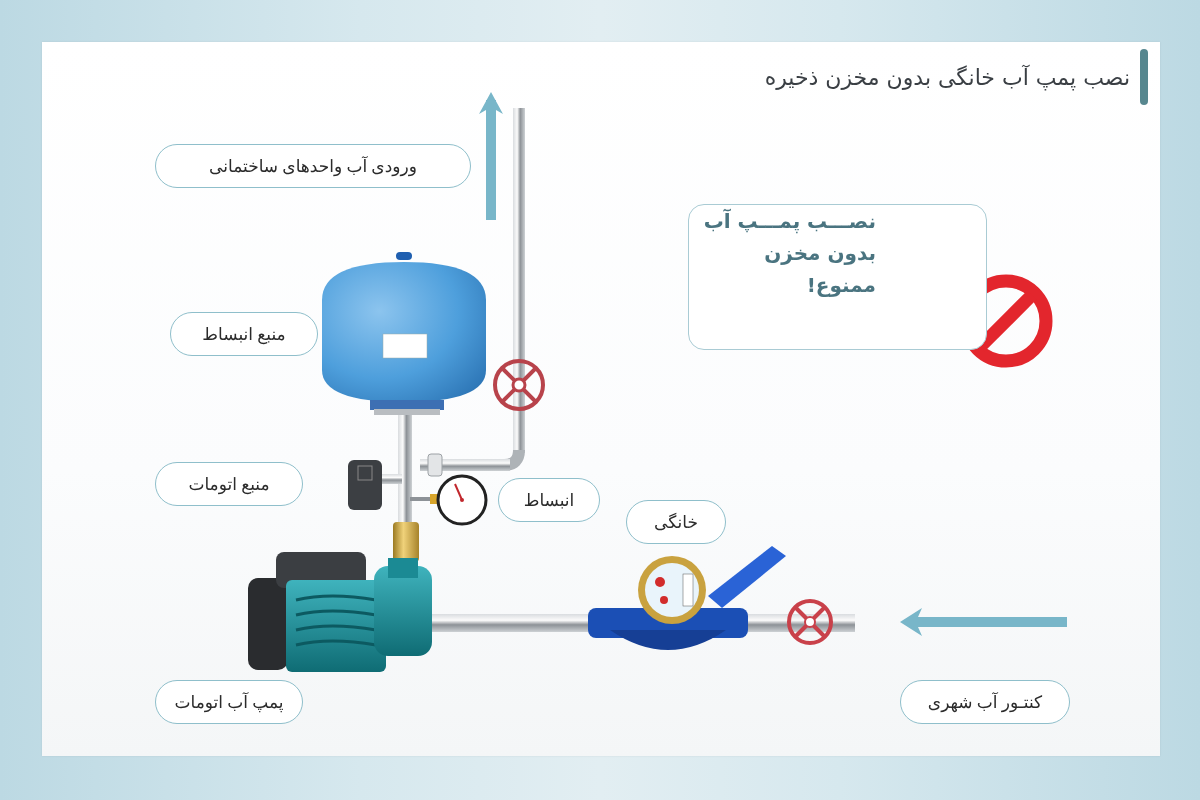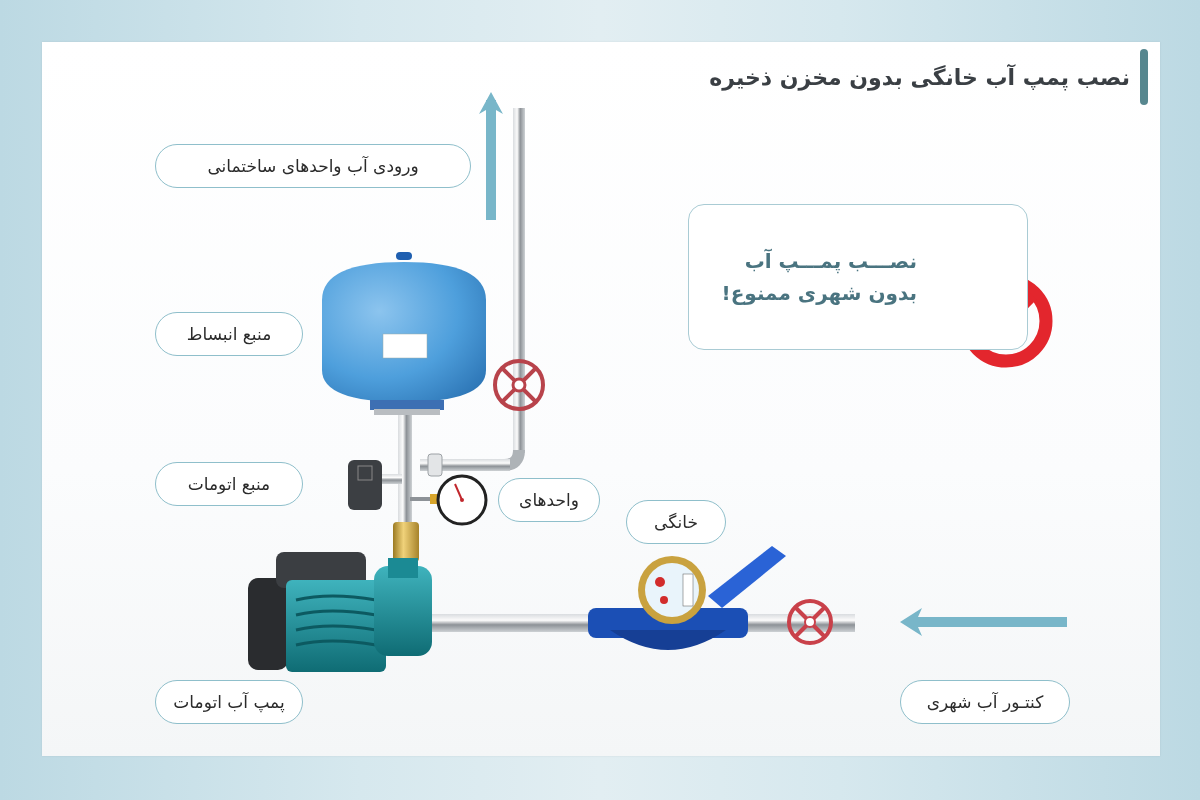--- a/index.html
+++ b/index.html
@@ -13,31 +13,31 @@
     position: absolute; left: 42px; top: 42px; width: 1118px; height: 714px;
     background: linear-gradient(180deg, #ffffff 0%, #fbfcfd 60%, #f4f6f7 100%);
     box-shadow: 0 0 2px rgba(0,0,0,0.08);
   }
   .title {
     position: absolute; right: 52px; top: 52px; height: 50px;
     display: flex; align-items: center; gap: 10px;
     direction: rtl;
   }
   .title-bar { width: 8px; height: 56px; border-radius: 4px; background: #57878f; }
-  .title-text { font-size: 22px; font-weight: bold; color: #3a3f44; white-space: nowrap; }
+  .title-text { font-size: 22px; font-weight: normal; color: #3a3f44; white-space: nowrap; }
 
   .pill {
     position: absolute; height: 44px; border: 1.5px solid #8fbfcb; border-radius: 22px;
     background: #fff; display: flex; align-items: center; justify-content: center;
-    direction: rtl; font-size: 17px; color: #2b2b2b; white-space: nowrap;
+    direction: rtl; font-size: 17px; color: #2b2b2b; white-space: nowrap; font-family: Liberation Serif, serif;
   }
   .warning {
-    position: absolute; left: 688px; top: 204px; width: 340px; height: 146px;
+    position: absolute; left: 688px; top: 204px; width: 299px; height: 146px;
     border: 1.5px solid #a9cbd4; border-radius: 16px; background: #fff;
-    display: flex; align-items: center; justify-content: center; gap: 28px; direction: rtl;
+    display: flex; align-items: flex-start; justify-content: center; gap: 28px; direction: rtl;
   }
   .warning-text { font-size: 20px; font-weight: bold; color: #4a7480; line-height: 1.6; text-align: right; }
   svg { position: absolute; left: 0; top: 0; }
 </style>
 </head>
 <body>
 
 <div class="card"></div>
 
 <svg width="1200" height="800" viewBox="0 0 1200 800">
@@ -155,23 +155,23 @@
 </svg>
 
 <div class="title">
   <div class="title-bar"></div>
   <div class="title-text">نصب پمپ آب خانگی بدون مخزن ذخیره</div>
 </div>
 
 <div class="warning" style="justify-content:flex-start; padding-right:110px;">
   <div class="warning-text">
     <div>نصـــب پمـــپ آب</div>
-    <div>بدون شهری ممنوع!</div>
+    <div>بدون مخزن ممنوع!</div>
   </div>
 </div>
 
 <div class="pill" style="left:155px; top:144px; width:316px;">ورودی آب واحدهای ساختمانی</div>
-<div class="pill" style="left:155px; top:312px; width:148px;">منبع انبساط</div>
+<div class="pill" style="left:170px; top:312px; width:148px;">منبع انبساط</div>
 <div class="pill" style="left:155px; top:462px; width:148px;">منبع اتومات</div>
-<div class="pill" style="left:498px; top:478px; width:102px;">واحدهای</div>
+<div class="pill" style="left:498px; top:478px; width:102px;">انبساط</div>
 <div class="pill" style="left:626px; top:500px; width:100px;">خانگی</div>
 <div class="pill" style="left:155px; top:680px; width:148px;">پمپ آب اتومات</div>
 <div class="pill" style="left:900px; top:680px; width:170px;">کنتـور آب شهری</div>
 
 </body></html>

